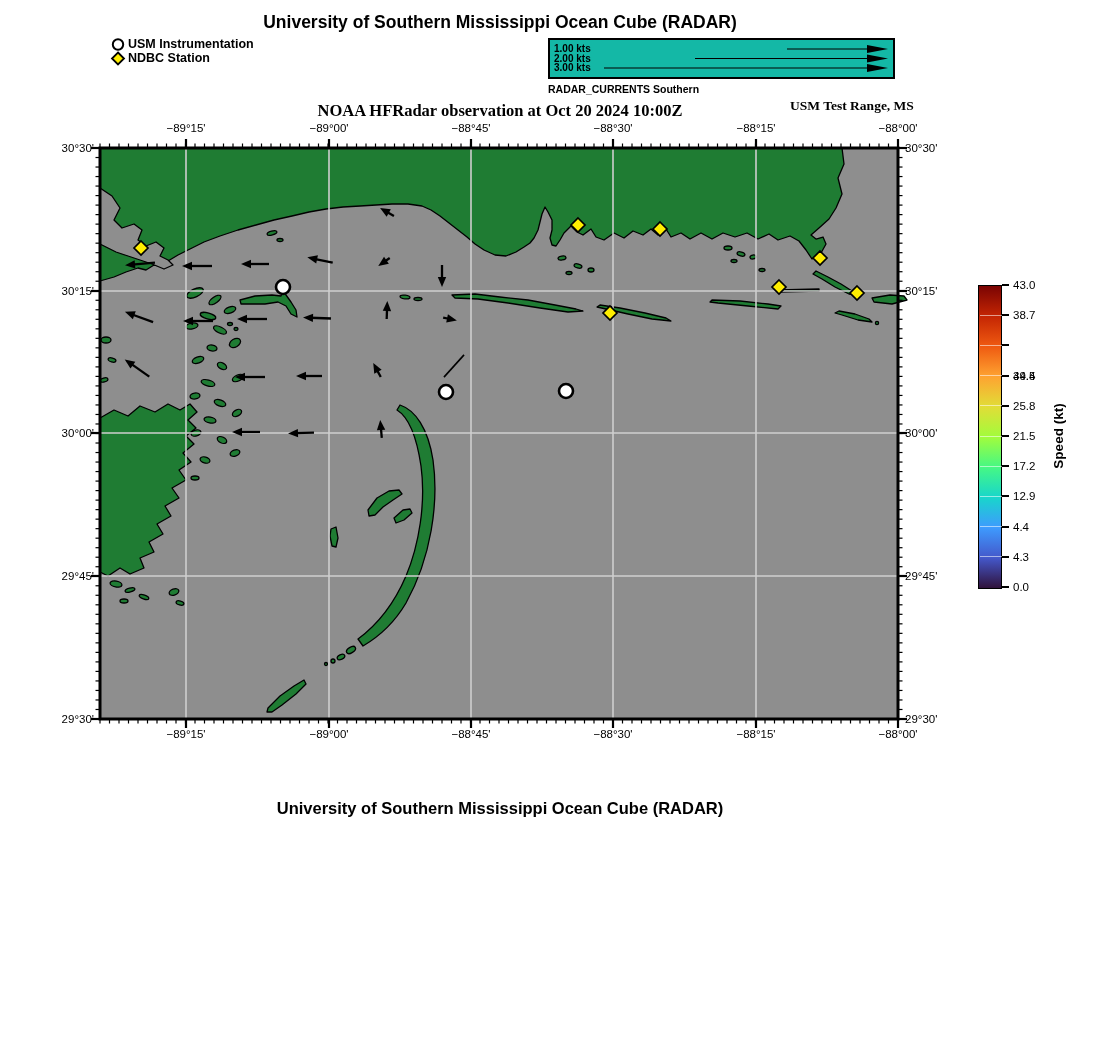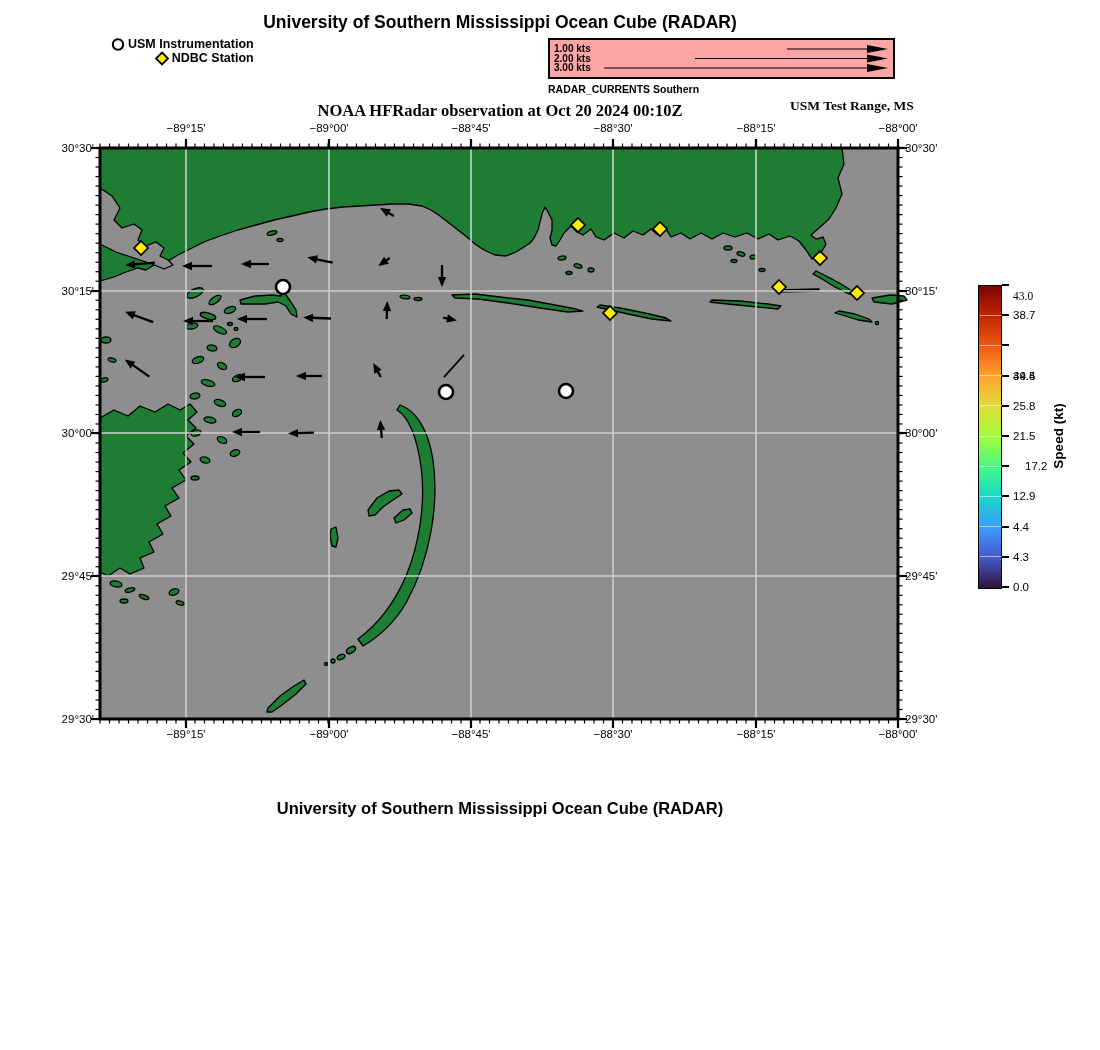--- a/index.html
+++ b/index.html
@@ -6,39 +6,39 @@
   body{width:1100px;height:1050px;background:#ffffff;position:relative;
        font-family:"Liberation Sans",sans-serif;color:#000;overflow:hidden;}
   .abs{position:absolute;}
   .title{left:0;top:12px;width:1000px;text-align:center;font-weight:bold;font-size:17.5px;}
   .bottom-title{left:0;top:799px;width:1000px;text-align:center;font-weight:bold;font-size:16.5px;}
   .subtitle{left:0;top:101px;width:1000px;text-align:center;font-family:"Liberation Serif",serif;
             font-weight:bold;font-size:16.5px;}
   .region{left:752px;top:98px;width:200px;text-align:center;font-family:"Liberation Serif",serif;
           font-weight:bold;font-size:13.5px;}
   .legend{left:110px;top:37px;}
-  .legend-row{display:flex;align-items:center;height:14px;justify-content:flex-end;}
+  .legend-row{display:flex;align-items:center;height:14px;}
   .legend-row svg{width:16px;height:15px;flex:0 0 16px;}
   .legend-label{font-weight:bold;font-size:12.5px;line-height:14px;margin-left:2px;}
-  .scalebox{left:548px;top:38px;width:343px;height:37px;border:2.5px solid #000;background:#fca5a5;}
+  .scalebox{left:548px;top:38px;width:343px;height:37px;border:2.5px solid #000;background:#14b8a6;}
   .scale-label{position:absolute;left:4px;font-weight:bold;font-size:10px;line-height:10px;}
   .scale-caption{left:548px;top:83px;font-weight:bold;font-size:10.5px;}
   .axis-label{position:absolute;font-size:11.5px;line-height:14px;}
   .cbar{left:978px;top:285px;width:22px;height:302px;border:1.5px solid #000;box-sizing:content-box;}
   .cbar-sep{position:absolute;width:22px;height:1px;background:rgba(255,255,255,0.55);left:979.5px;}
   .cbar-tick{position:absolute;width:7px;height:2px;background:#000;left:1002px;}
   .cbar-label{position:absolute;left:1013px;font-size:11.5px;line-height:12px;}
   .cbar-title{left:1058px;top:436px;transform:translate(-50%,-50%) rotate(-90deg);
               font-weight:bold;font-size:13.5px;white-space:nowrap;}
 </style>
 </head>
 <body>
 
 <div class="abs title">University of Southern Mississippi Ocean Cube (RADAR)</div>
-<div class="abs subtitle">NOAA HFRadar observation at Oct 20 2024 00:10Z</div>
+<div class="abs subtitle">NOAA HFRadar observation at Oct 20 2024 10:00Z</div>
 <div class="abs region">USM Test Range, MS</div>
 <div class="abs bottom-title">University of Southern Mississippi Ocean Cube (RADAR)</div>
 
 <div class="abs legend">
   <div class="legend-row">
     <svg viewBox="0 0 16 15">
       <circle cx="8" cy="7.5" r="5.2" fill="#ffffff" stroke="#000" stroke-width="2"></circle>
     </svg>
     <span class="legend-label">USM Instrumentation</span>
   </div>
@@ -589,32 +589,32 @@
     <div class="cbar-tick" style="position:absolute;top:555.8px;"></div>
     <div class="cbar-label" style="position:absolute;top:550.8px;">4.3</div>
     <div class="cbar-sep" style="position:absolute;top:526.1px;"></div>
     <div class="cbar-tick" style="position:absolute;top:525.6px;"></div>
     <div class="cbar-label" style="position:absolute;top:520.6px;">4.4</div>
     <div class="cbar-sep" style="position:absolute;top:495.9px;"></div>
     <div class="cbar-tick" style="position:absolute;top:495.4px;"></div>
     <div class="cbar-label" style="position:absolute;top:490.4px;">12.9</div>
     <div class="cbar-sep" style="position:absolute;top:465.7px;"></div>
     <div class="cbar-tick" style="position:absolute;top:465.2px;"></div>
-    <div class="cbar-label" style="position:absolute;top:460.2px;margin-left:12px;">17.2</div>
+    <div class="cbar-label" style="position:absolute;top:460.2px;">17.2</div>
     <div class="cbar-sep" style="position:absolute;top:435.5px;"></div>
     <div class="cbar-tick" style="position:absolute;top:435px;"></div>
     <div class="cbar-label" style="position:absolute;top:430px;">21.5</div>
     <div class="cbar-sep" style="position:absolute;top:405.3px;"></div>
     <div class="cbar-tick" style="position:absolute;top:404.8px;"></div>
     <div class="cbar-label" style="position:absolute;top:399.8px;">25.8</div>
     <div class="cbar-sep" style="position:absolute;top:375.1px;"></div>
     <div class="cbar-tick" style="position:absolute;top:374.6px;"></div>
     <div class="cbar-label" style="position:absolute;top:369.6px;">49.5</div>
     <div class="cbar-sep" style="position:absolute;top:344.9px;"></div>
     <div class="cbar-tick" style="position:absolute;top:344.4px;"></div>
     <div class="cbar-label" style="position:absolute;top:339.4px;margin-top:31px;">34.4</div>
     <div class="cbar-sep" style="position:absolute;top:314.7px;"></div>
     <div class="cbar-tick" style="position:absolute;top:314.2px;"></div>
     <div class="cbar-label" style="position:absolute;top:309.2px;">38.7</div>
     <div class="cbar-tick" style="position:absolute;top:284px;"></div>
-    <div class="cbar-label" style="position:absolute;top:290px;font-family:Liberation Serif, serif;">43.0</div>
+    <div class="cbar-label" style="position:absolute;top:279px;">43.0</div>
   </div>
 <div class="abs cbar-title">Speed (kt)</div>
 
 </body></html>

